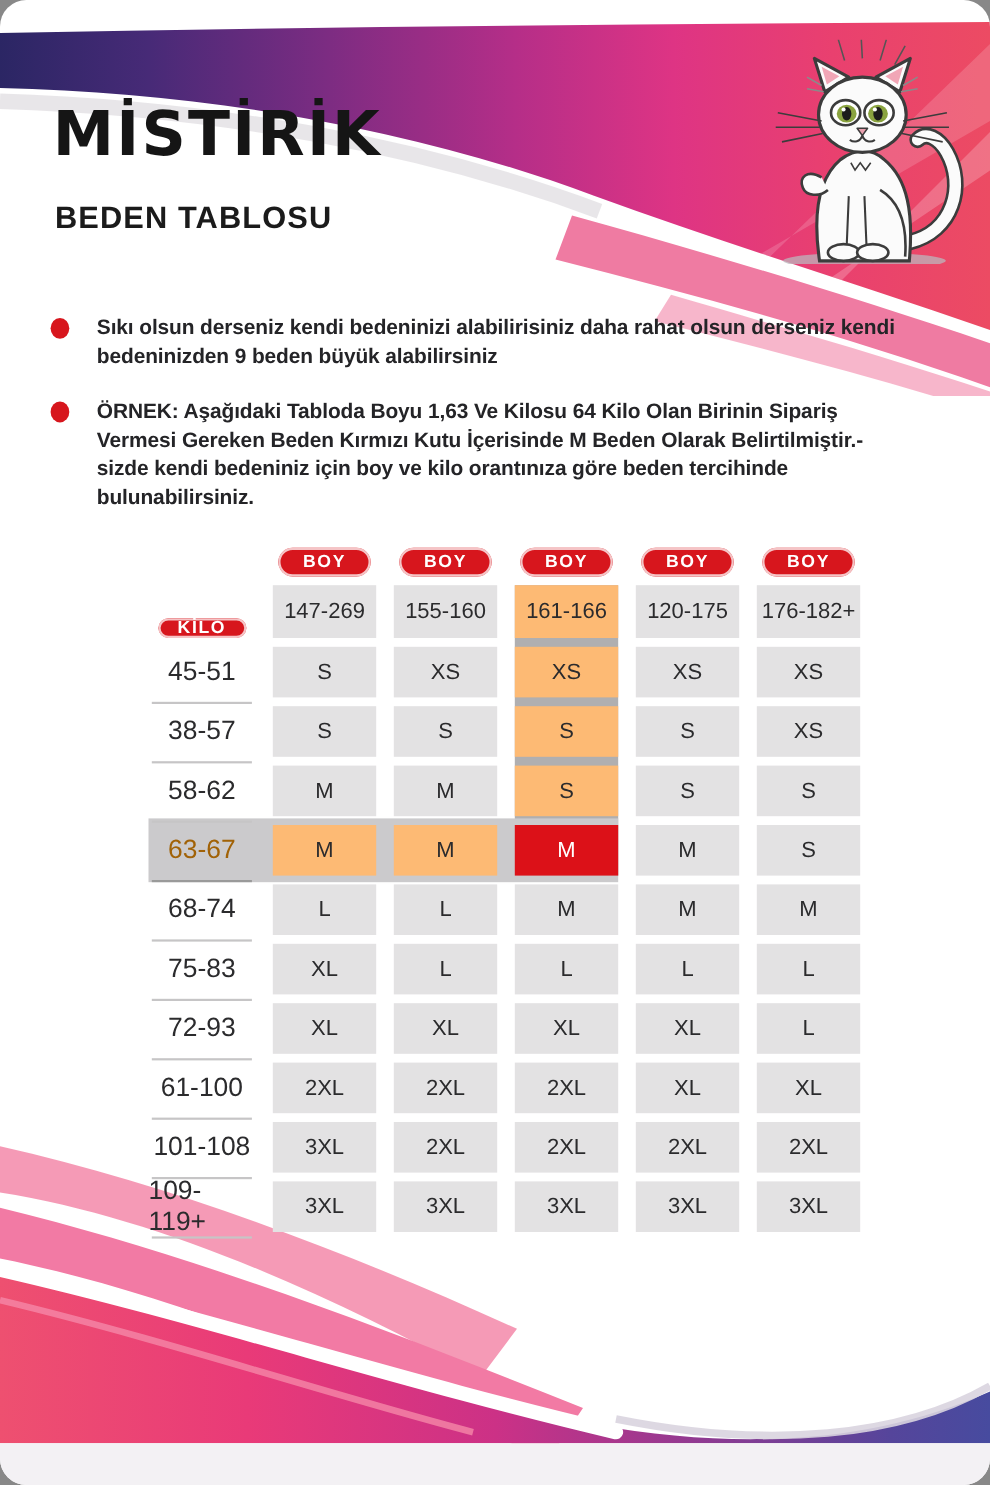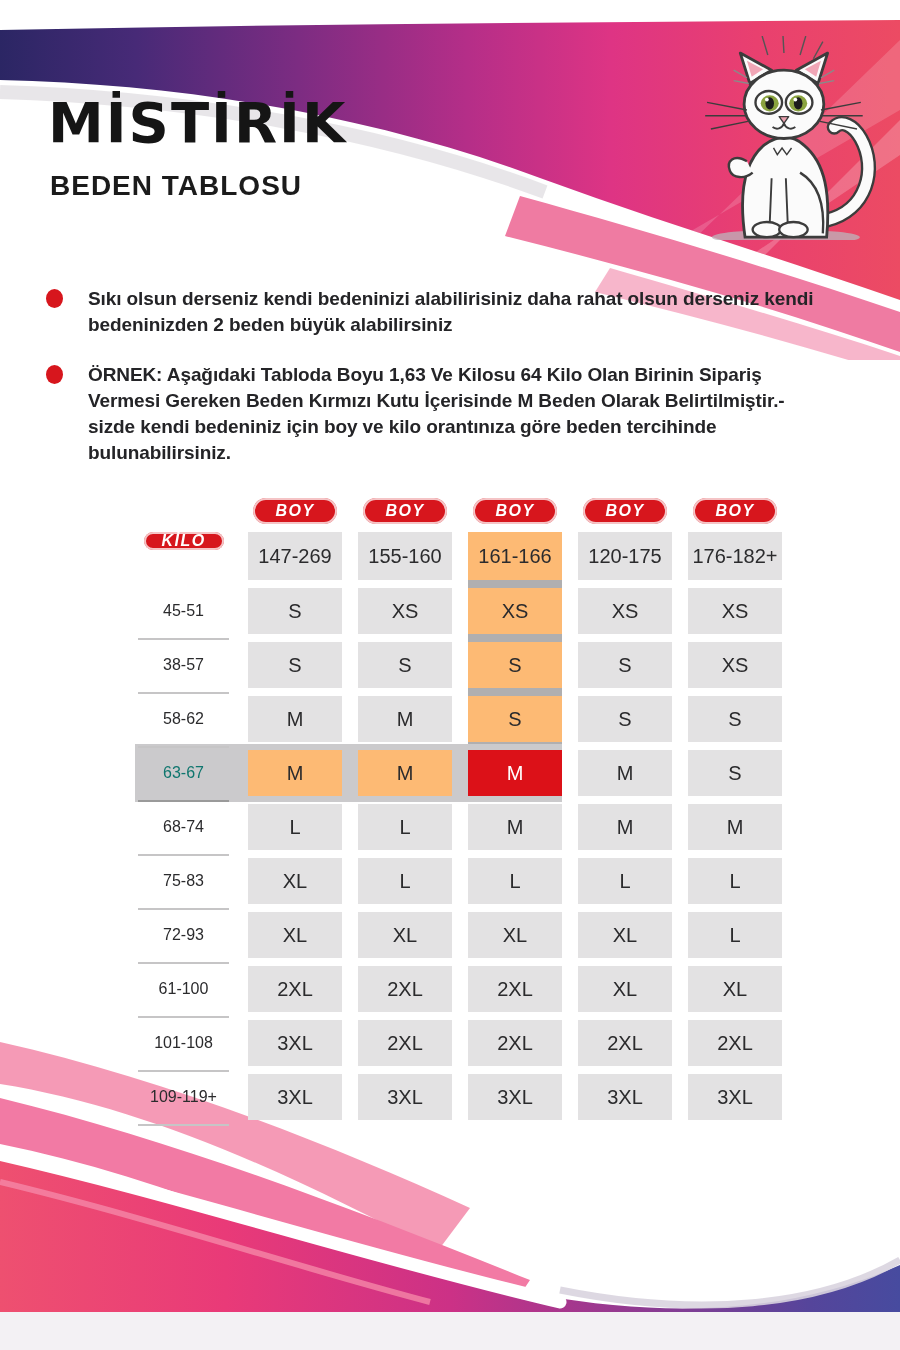--- a/index.html
+++ b/index.html
@@ -1,24 +1,24 @@
 <!DOCTYPE html>
 <html><head>
 <meta charset="utf-8">
 <style>
   html,body{margin:0;padding:0;background:#888;}
   .page{position:relative;width:900px;height:1350px;background:#ffffff;overflow:hidden;
-        font-family:"Liberation Sans","DejaVu Sans",sans-serif;margin:0 auto;}
+        font-family:"Liberation Sans","DejaVu Sans",sans-serif;margin:0 auto;border-radius:24px;}
   svg{display:block;}
   .deco{position:absolute;pointer-events:none;}
 
   
   .brand{position:absolute;left:48px;top:90px;font-size:56px;font-weight:800;
          letter-spacing:2px;color:#151515;font-family:"DejaVu Sans","Liberation Sans",sans-serif;}
-  .subtitle{position:absolute;left:50px;top:170px;font-size:28px;font-weight:600;
+  .subtitle{position:absolute;left:50px;top:182px;font-size:28px;font-weight:600;
             letter-spacing:1px;color:#1b1b1b;}
 
   
   .notes{position:absolute;left:46px;top:286px;width:786px;display:flex;flex-direction:column;gap:24px;}
   .note{display:flex;gap:25px;}
   .note .dot{flex:0 0 auto;width:17px;height:19px;border-radius:50%;background:#d7161d;margin-top:3px;}
   .note .txt{font-size:19px;line-height:26px;font-weight:bold;color:#242427;letter-spacing:-0.1px;}
 
   
   .chart{position:absolute;left:135px;top:498px;width:647px;height:622px;}
@@ -26,28 +26,28 @@
   .band-row{position:absolute;left:0;top:246px;width:427px;height:58px;background:#cbcacc;}
   .grid{position:relative;display:grid;z-index:1;
         grid-template-columns:97px repeat(5,94px);
         grid-template-rows:26px 48px repeat(10,46px);
         column-gap:16px;row-gap:8px;}
   .cell{position:relative;z-index:1;display:flex;align-items:center;justify-content:center;
         font-size:20px;color:#2b2b2d;background:#e3e2e3;}
   .cell.dark{background:#fdba74;}
   .cell.red{background:#dc1118;color:#ffffff;}
   .blank{background:transparent;}
-  .pillcell{background:transparent;display:flex;align-items:flex-start;justify-content:center;font-style:italic;}
+  .pillcell{background:transparent;display:flex;align-items:flex-end;justify-content:center;}
   .pill{width:84px;height:26px;border-radius:14px;background:#d7161d;color:#fff;
         font-weight:bold;font-size:16px;letter-spacing:1.5px;display:flex;align-items:center;
         justify-content:center;box-shadow:inset 0 0 0 2px rgba(255,255,255,0.75);}
   .pill.kilo{width:80px;height:18px;}
-  .wlabel{background:transparent;font-size:16px;color:#2b2b2d;}
+  .wlabel{background:transparent;font-size:24px;color:#2b2b2d;}
   .wlabel::after{content:'';position:absolute;left:3px;right:3px;bottom:-6px;height:2px;background:#c6c5c6;}
-  .wlabel.hl{color:#0f766e;}
+  .wlabel.hl{color:#a16207;}
   .wlabel.hl::after{background:#9a9a9a;}
 </style>
 </head>
 <body>
 
 <div class="page">
 
   <svg class="deco" style="left:0;top:0;" width="900" height="360" viewBox="0 0 900 360">
     <defs>
       <linearGradient id="hg" x1="0" y1="0" x2="1" y2="0">
@@ -103,21 +103,21 @@
     <path d="M62,66 L20,58 M62,72 L18,72 M63,78 L24,86 M140,66 L182,58 M140,72 L184,72 M139,78 L178,86" stroke="#3c3c3c" stroke-width="1.5" fill="none"></path>
     <path d="M90,106 l4,7 l5,-7 l5,7 l5,-7" stroke="#3c3c3c" stroke-width="1.5" fill="none"></path>
   </svg>
 
   <div class="brand">MİSTİRİK</div>
   <div class="subtitle">BEDEN TABLOSU</div>
 
   <div class="notes">
     <div class="note">
       <span class="dot"></span>
-      <span class="txt">Sıkı olsun derseniz kendi bedeninizi alabilirisiniz daha rahat olsun derseniz kendi bedeninizden 2 beden büyük alabilirsiniz</span>
+      <span class="txt">Sıkı olsun derseniz kendi bedeninizi alabilirisiniz daha rahat olsun derseniz kendi bedeninizden 9 beden büyük alabilirsiniz</span>
     </div>
     <div class="note">
       <span class="dot"></span>
       <span class="txt">ÖRNEK: Aşağıdaki Tabloda Boyu 1,63 Ve Kilosu 64 Kilo Olan Birinin Sipariş Vermesi Gereken Beden Kırmızı Kutu İçerisinde M Beden Olarak Belirtilmiştir.- sizde kendi bedeniniz için boy ve kilo orantınıza göre beden tercihinde bulunabilirsiniz.</span>
     </div>
   </div>
 
   <div class="chart">
     <div class="band-col"></div>
     <div class="band-row"></div>

